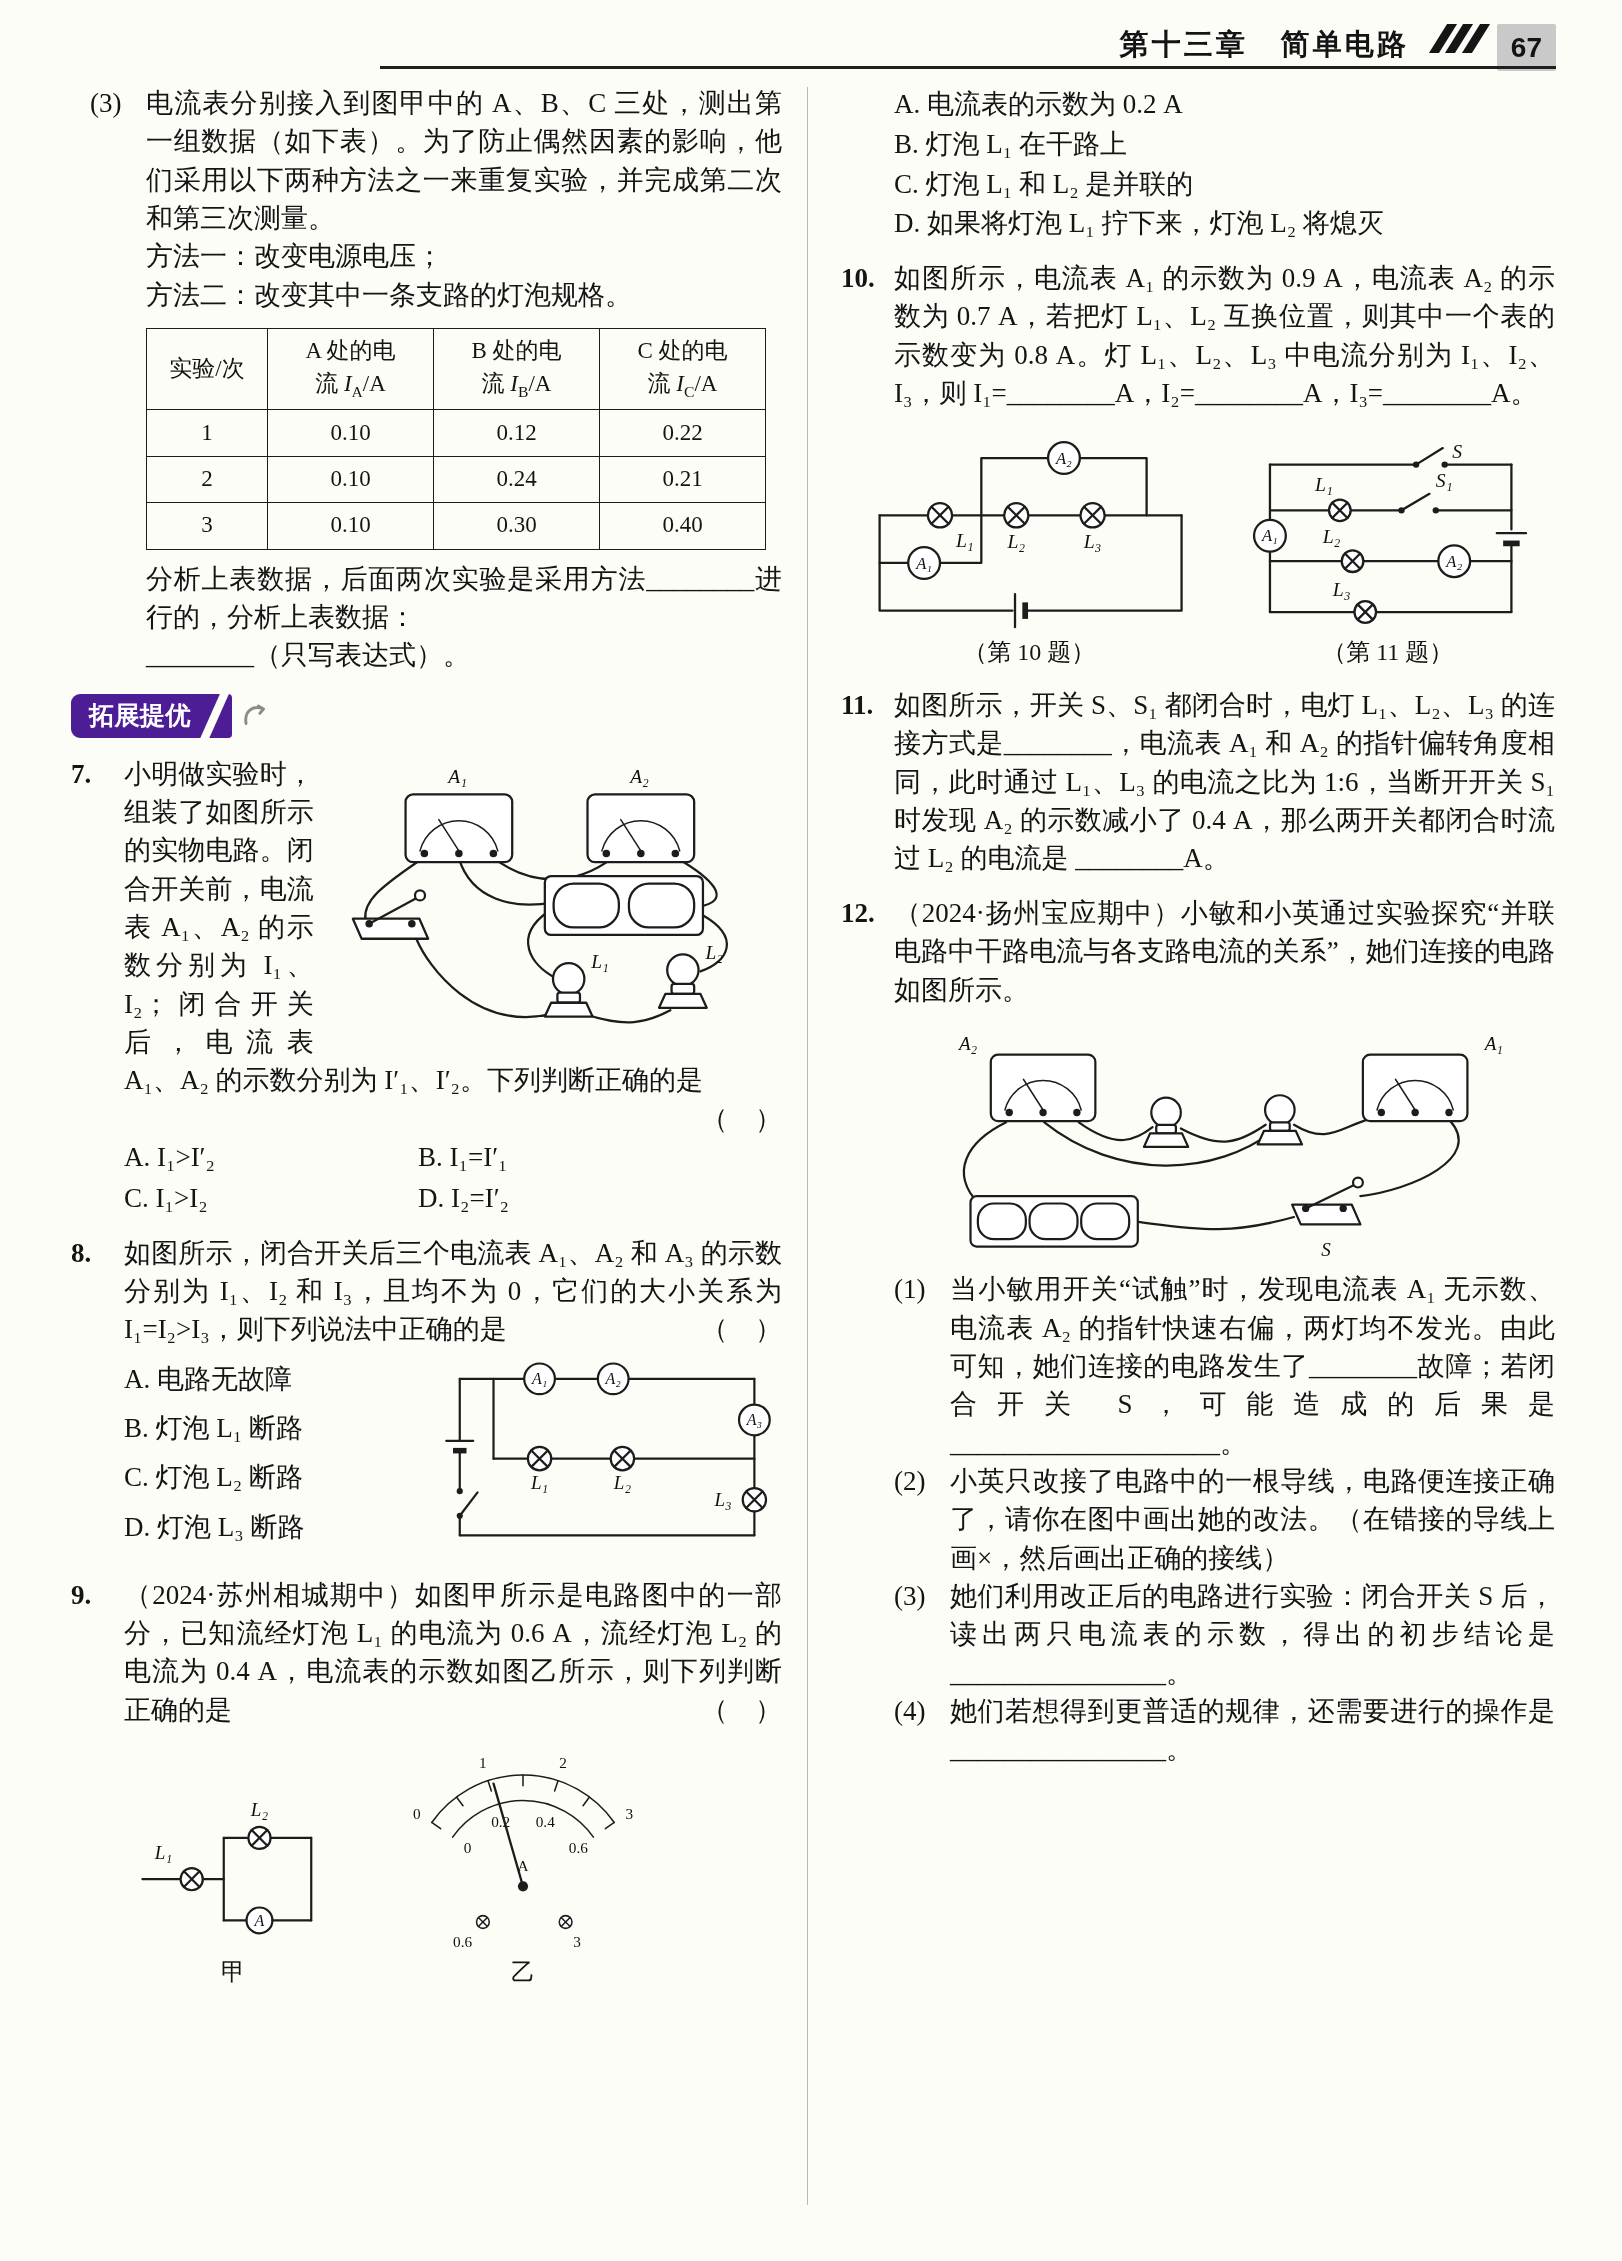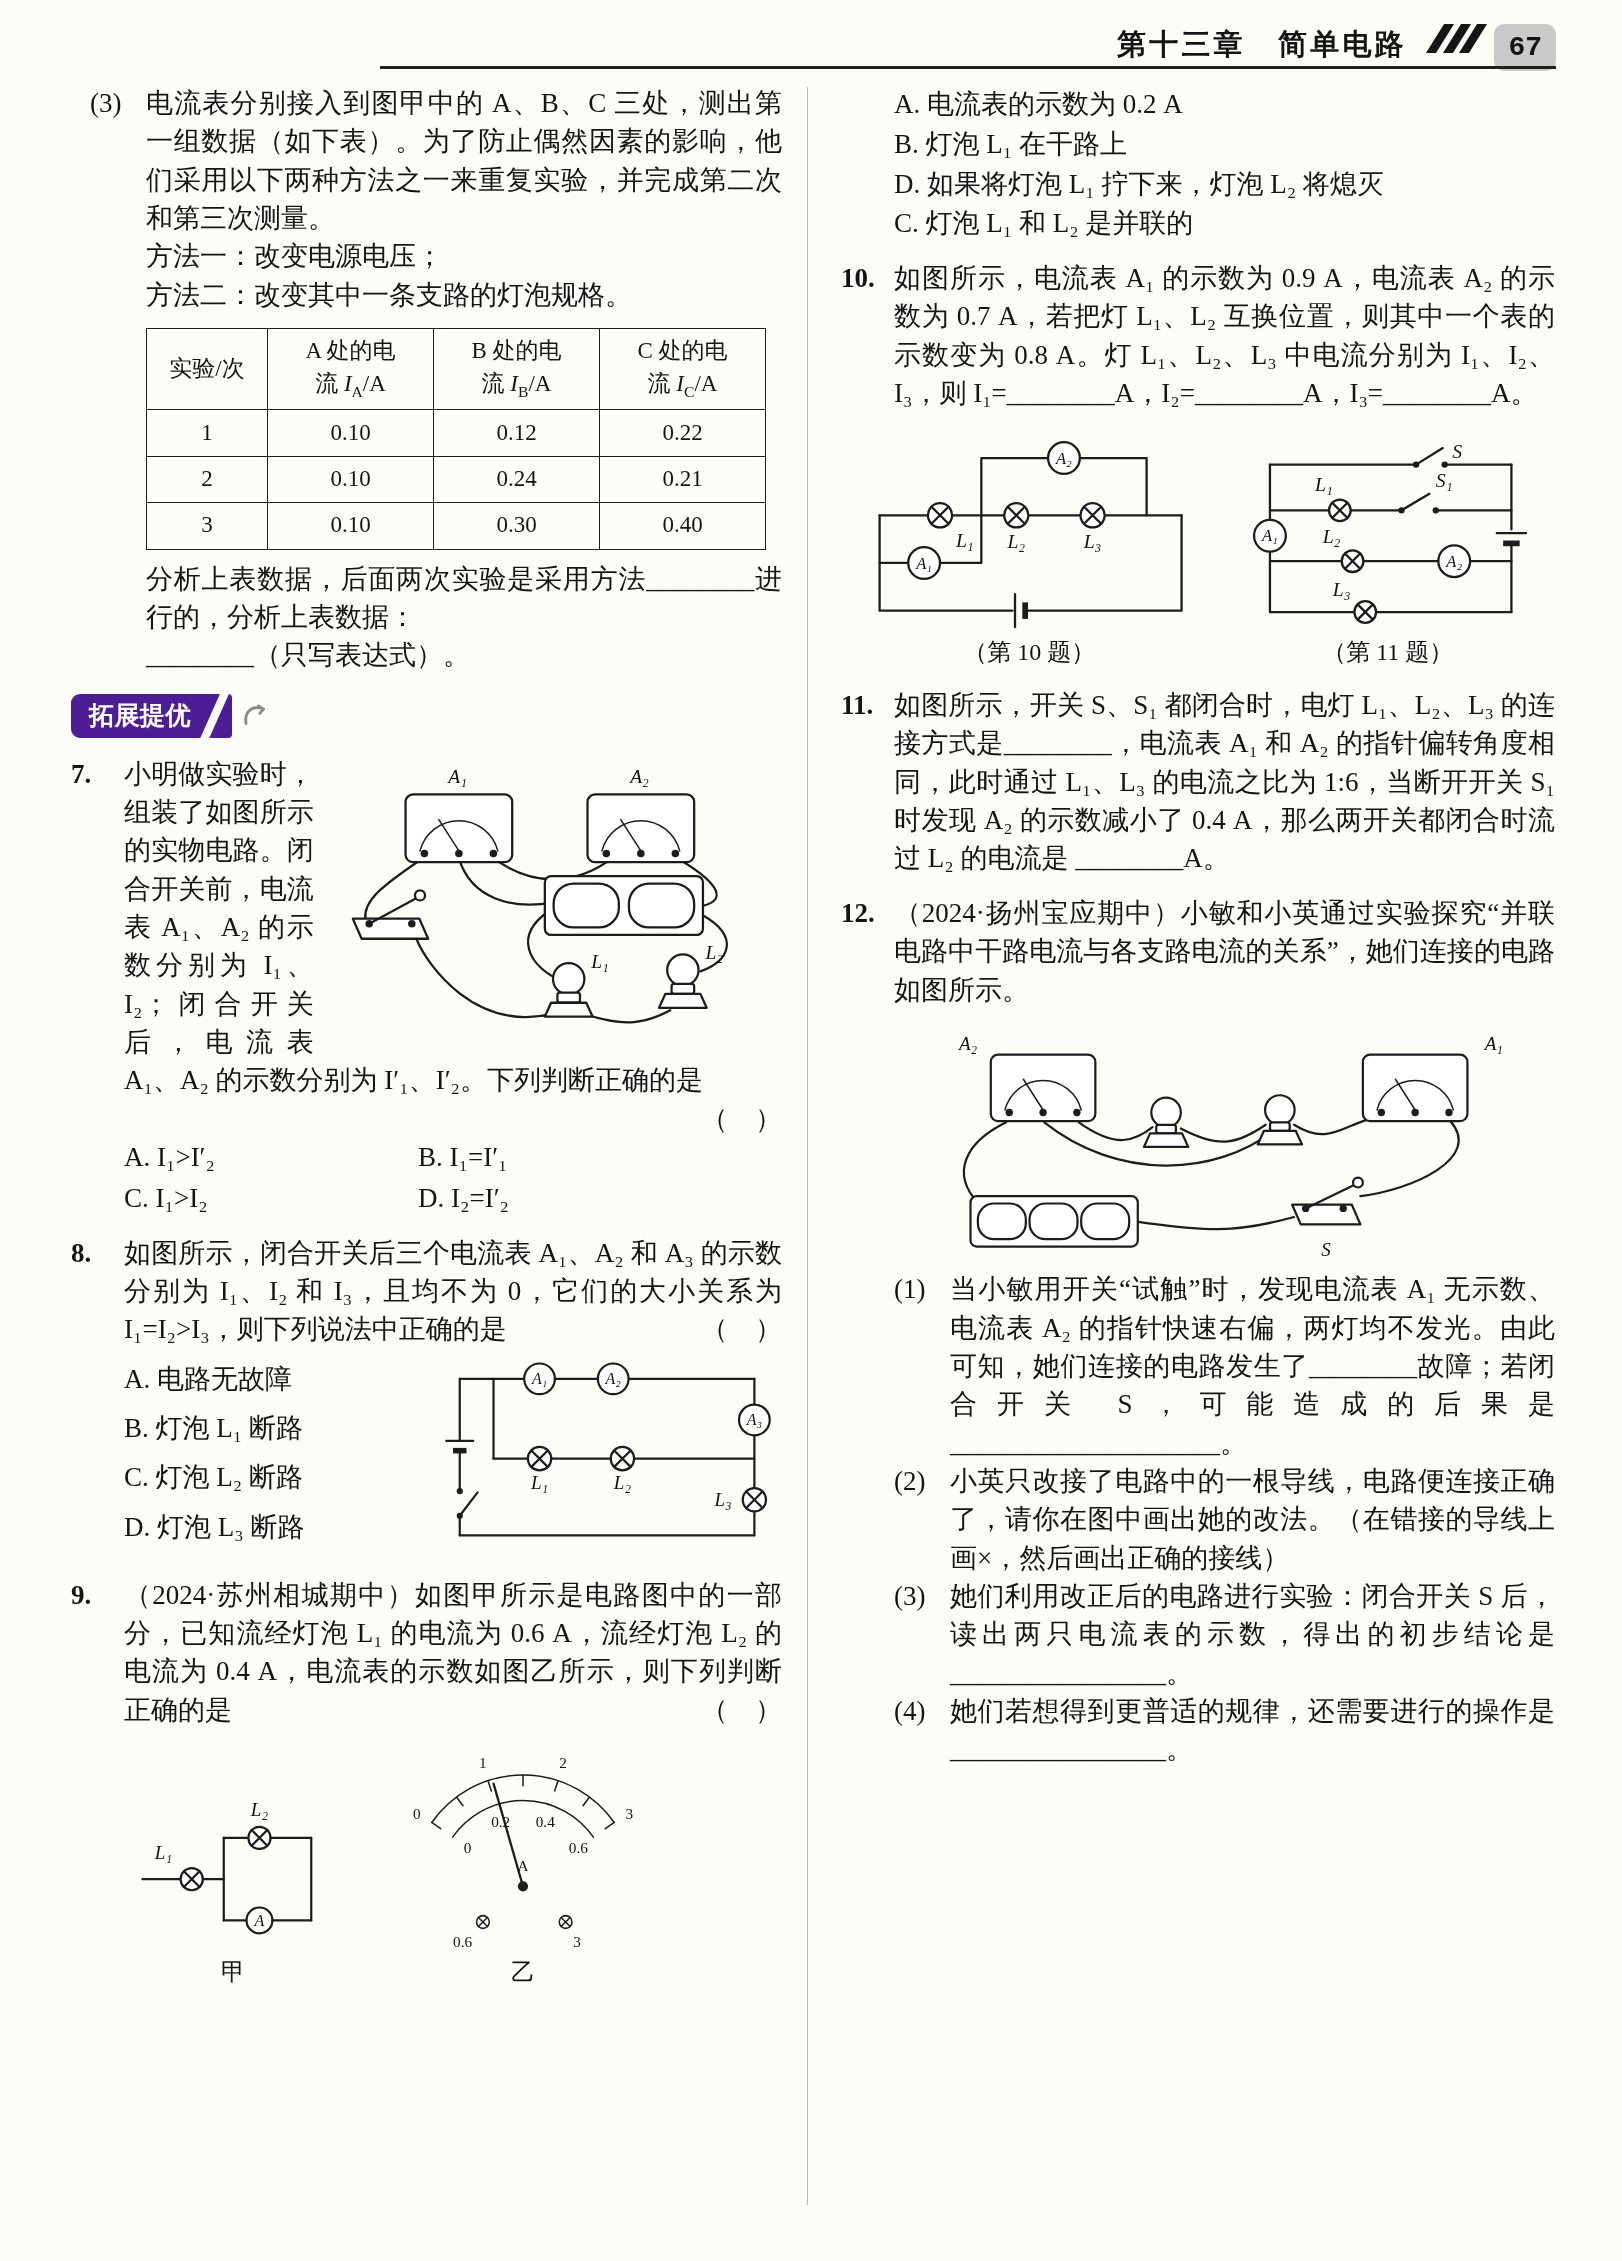--- a/index.html
+++ b/index.html
@@ -12,21 +12,21 @@
     line-height:1.42;
     overflow:hidden;
   }
   .page { position:relative; width:1623px; height:2261px; }
 
   
   .header-right { position:absolute; top:24px; right:67px; display:flex; align-items:flex-start; }
   .chapter { font-size:29px; font-weight:bold; letter-spacing:3.2px; font-family:"Liberation Sans","DejaVu Sans",sans-serif; }
   .slashes { display:flex; margin:0 16.5px 0 21.6px; }
   .slashes i { display:block; width:9.5px; height:29px; background:#151515; transform:skewX(-32deg); margin-left:7px; }
-  .pagenum { background:#c9c9c9; font-size:28px; font-weight:bold; padding:3.8px 14px; border-radius:10px; font-family:Liberation Mono, monospace; }
+  .pagenum { background:#c9c9c9; font-size:28px; font-weight:bold; padding:3.8px 14px; border-radius:2px; font-family:Liberation Sans, sans-serif; }
   .header-rule { position:absolute; top:66px; left:380px; right:67px; height:2.5px; background:#1f1f1f; }
 
   
   .content { position:absolute; top:84px; left:0; right:0; }
   .col-left  { position:absolute; left:71px;  width:711px; top:0; }
   .col-right { position:absolute; left:841px; width:714px; top:0; }
   .divider   { position:absolute; left:807px; top:2.5px; height:2118px; width:1.3px; background:#b8b8b8; }
 
   p { margin:0; }
   .jp { text-align:justify; }
@@ -382,22 +382,22 @@
           <figcaption>乙</figcaption>
         </figure>
       </div>
     </main>
 
     <main class="col-right">
 
       <div class="opts-block">
         <p>A. 电流表的示数为 0.2 A</p>
         <p>B. 灯泡 L₁ 在干路上</p>
+        <p>C. 灯泡 L₁ 和 L₂ 是并联的</p>
         <p>D. 如果将灯泡 L₁ 拧下来，灯泡 L₂ 将熄灭</p>
-        <p>C. 灯泡 L₁ 和 L₂ 是并联的</p>
       </div>
 
       <section class="q">
         <div class="q-num">10.</div>
         <div class="q-body">
           <p class="jp">如图所示，电流表 A₁ 的示数为 0.9 A，电流表 A₂ 的示数为 0.7 A，若把灯 L₁、L₂ 互换位置，则其中一个表的示数变为 0.8 A。灯 L₁、L₂、L₃ 中电流分别为 I₁、I₂、I₃，则 I₁=________A，I₂=________A，I₃=________A。</p>
         </div>
       </section>
 
       <div class="figrow">

